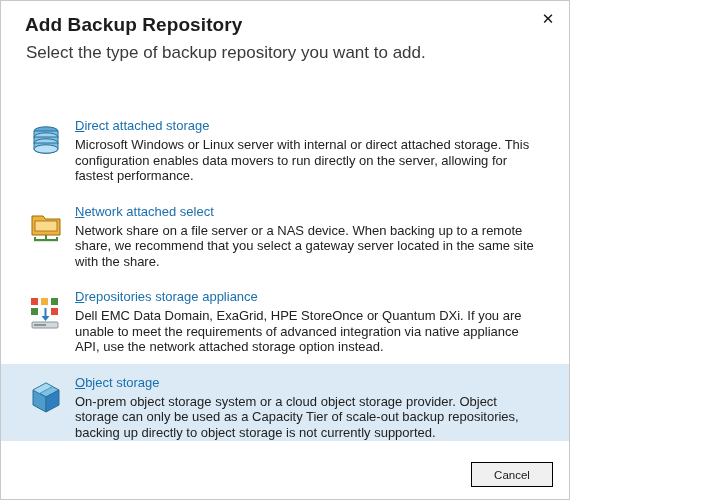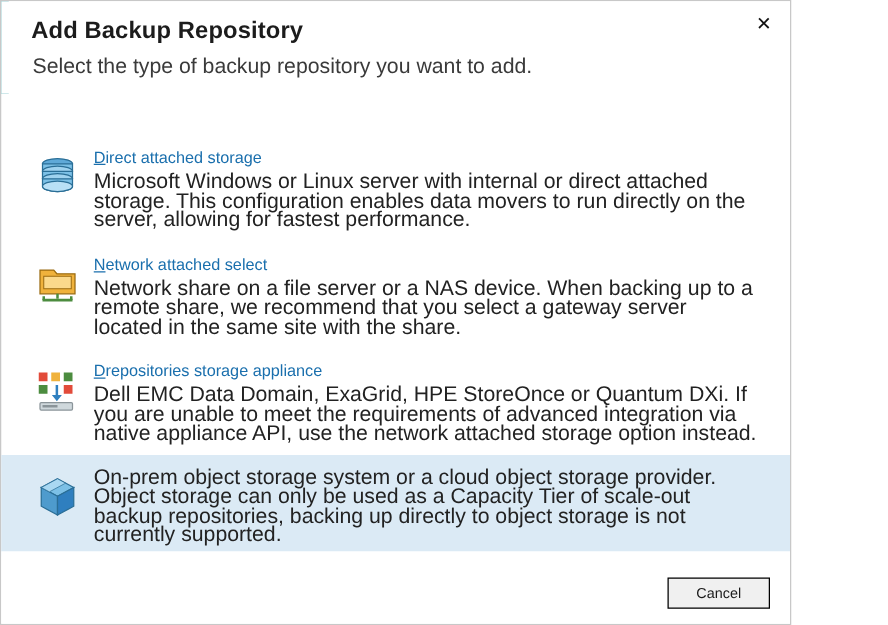--- a/index.html
+++ b/index.html
@@ -8,21 +8,21 @@
   }
   body {
     width: 710px;
     height: 500px;
     background: #ffffff;
     font-family: "Liberation Sans", sans-serif;
     overflow: hidden;
   }
   .dialog {
     position: relative;
-    width: 633px;
+    width: 570px;
     height: 500px;
     box-sizing: border-box;
     background: #ffffff;
     border: 1px solid #c8c8c8;
   }
   
   .accent-strip {
     position: absolute;
     left: 0;
     top: 0;
@@ -105,21 +105,21 @@
   .option-title {
     font-size: 13px;
     color: #1a6fad;
     margin-bottom: 2px;
     line-height: 18px;
   }
   .option-title span.u {
     text-decoration: underline;
   }
   .option-desc {
-    font-size: 17px;
+    font-size: 13px;
     color: #222222;
     line-height: 15.5px;
     max-width: 600px;
   }
 
   .footer {
     position: absolute;
     left: 0;
     right: 0;
     bottom: 0;
@@ -213,20 +213,21 @@
     <div class="option selected">
       <div class="option-icon">
         <svg width="40" height="40" viewBox="0 0 40 40">
           <path d="M20 5 L33 12 L20 19 L7 12 z" fill="#7cc0e6" stroke="#2a6e96" stroke-width="1"></path>
           <path d="M7 12 L20 19 L20 34 L7 27 z" fill="#4e9bcd" stroke="#2a6e96" stroke-width="1"></path>
           <path d="M33 12 L20 19 L20 34 L33 27 z" fill="#2f7fbf" stroke="#2a6e96" stroke-width="1"></path>
           <path d="M20 5 L26.5 8.5 L13.5 15.5 L7 12 z" fill="#a9d8f2" stroke="#2a6e96" stroke-width="0.6"></path>
         </svg>
       </div>
       <div class="option-text">
+        <div class="option-title"><span class="u">O</span><span>bject storage</span></div>
         <div class="option-desc">On-prem object storage system or a cloud object storage provider. Object storage can only be used as a Capacity Tier of scale-out backup repositories, backing up directly to object storage is not currently supported.</div>
       </div>
     </div>
 
   </div>
 
   <div class="footer">
     <button class="cancel-button">Cancel</button>
   </div>
 

